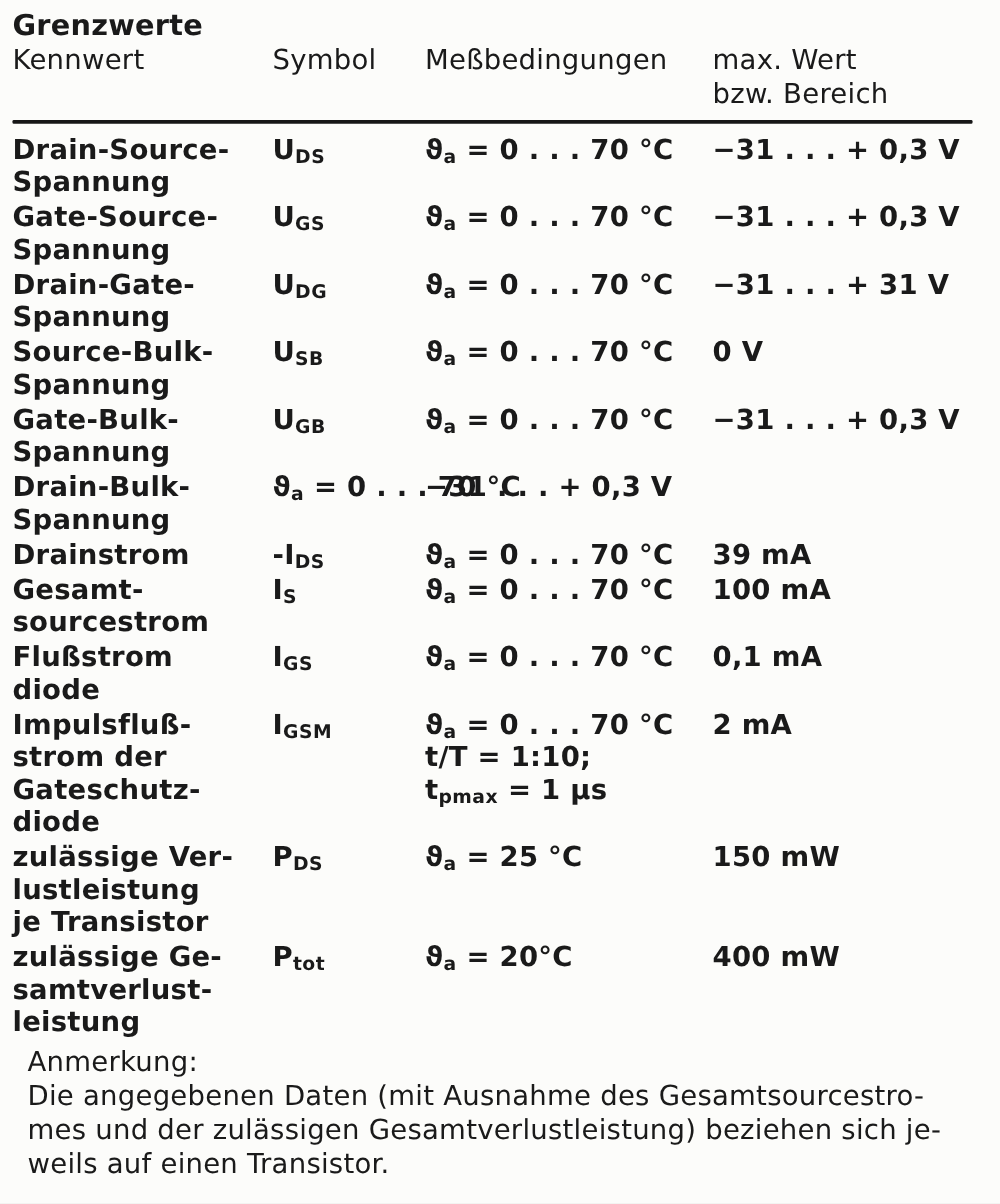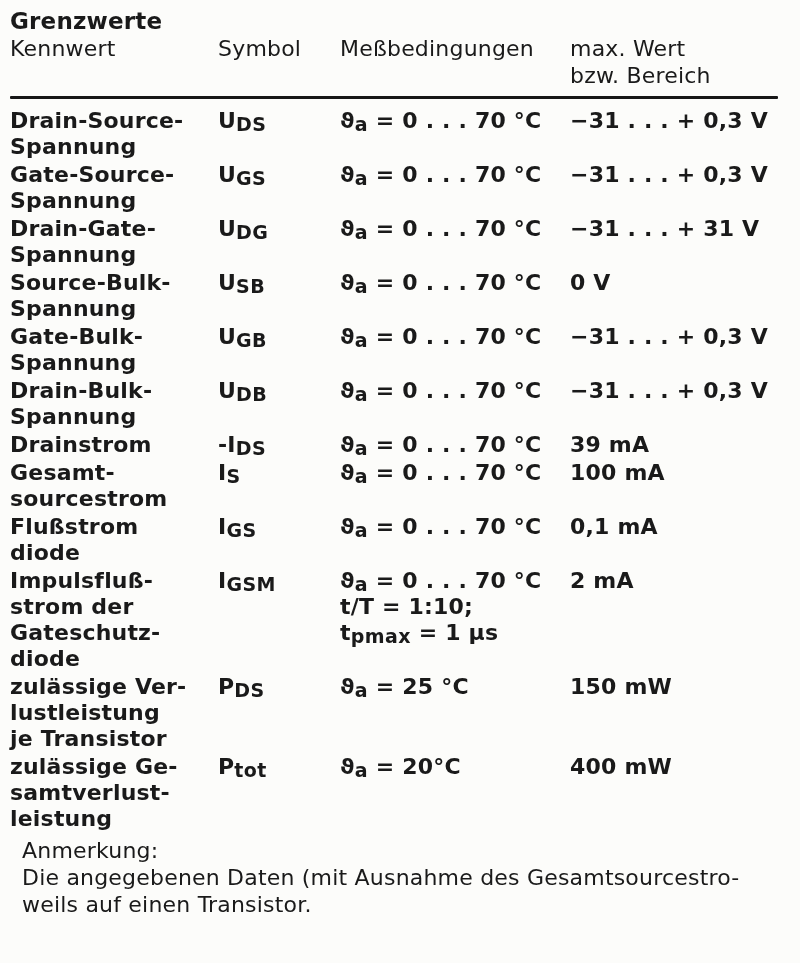--- a/index.html
+++ b/index.html
@@ -37,21 +37,21 @@
   .cell { min-height: 26px; }
   .cell.val { }
   .thead .cell.val { text-align: left; }
   .rule {
     height: 3px;
     background: #171717;
     margin: 7px 0 9px 0;
     border-radius: 1px;
   }
   sub {
-    font-size: 19px;
+    font-size: 15px;
     line-height: 1;
     vertical-align: baseline;
     position: relative;
     top: 3px;
     letter-spacing: 0.4px;
   }
   .cond-line, .name-line { white-space: nowrap; }
   .note {
     margin-top: 5px;
     padding-left: 12px;
@@ -132,21 +132,20 @@
         <div class="cell cond">
           <div class="cond-line"><span>ϑ</span><sub>a</sub><span> = 0 . . . 70 °C</span></div>
         </div>
         <div class="cell val">−31 . . . + 0,3 V</div>
       </div>
       <div class="trow">
         <div class="cell name">
           <div class="name-line">Drain-Bulk-</div>
           <div class="name-line">Spannung</div>
         </div>
-        <div class="cell sym"><span>U</span><sub>DB</sub></div>
         <div class="cell cond">
           <div class="cond-line"><span>ϑ</span><sub>a</sub><span> = 0 . . . 70 °C</span></div>
         </div>
         <div class="cell val">−31 . . . + 0,3 V</div>
       </div>
       <div class="trow">
         <div class="cell name">
           <div class="name-line">Drainstrom</div>
         </div>
         <div class="cell sym"><span>-I</span><sub>DS</sub></div>
@@ -214,16 +213,17 @@
         <div class="cell cond">
           <div class="cond-line"><span>ϑ</span><sub>a</sub><span> = 20°C</span></div>
         </div>
         <div class="cell val">400 mW</div>
       </div>
     </div>
 
   <div class="note">
     <div>Anmerkung:</div>
     <div class="note-line">Die angegebenen Daten (mit Ausnahme des Gesamtsourcestro-</div>
+    <div class="note-line">mes und der zulässigen Gesamtverlustleistung) beziehen sich je-</div>
     <div class="note-line">weils auf einen Transistor.</div>
   </div>
 
 </div>
 
 </body></html>

